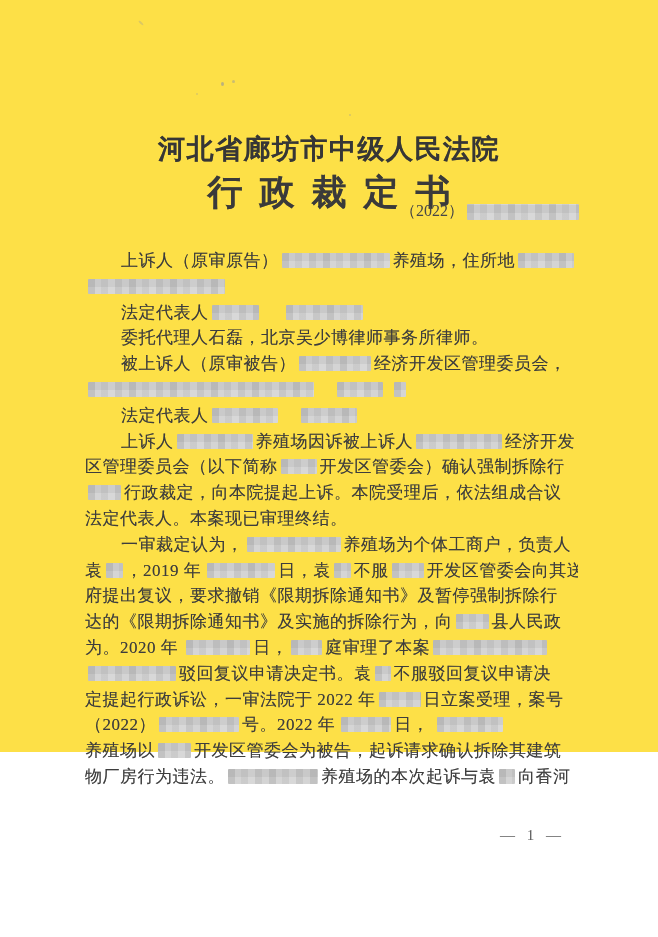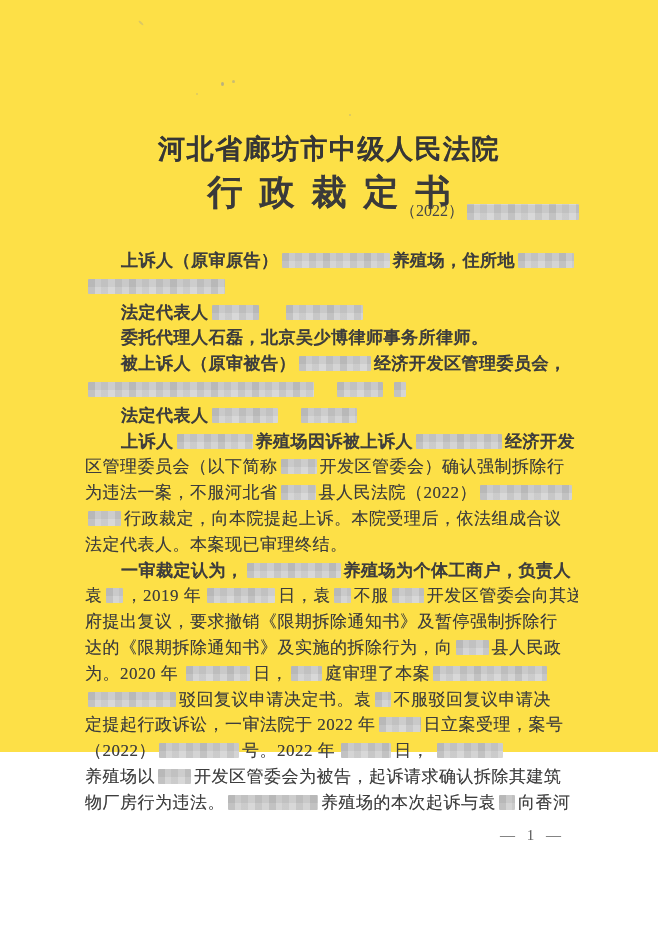--- a/index.html
+++ b/index.html
@@ -38,21 +38,21 @@
     position:absolute;left:85px;top:248px;width:493px;
     overflow:hidden;
   }
   .line{
     height:25.8px;line-height:25.8px;
     white-space:nowrap;
     font-size:17px;color:#3d3d3d;
     letter-spacing:0.5px;
     text-shadow:0 0 0.4px rgba(61,61,61,.5);
   }
-  .line.indent{padding-left:36px;font-weight:bold;}
+  .line.indent{padding-left:36px;}
   .redact{
     display:inline-block;
     height:15px;
     vertical-align:-2px;
     margin:0 3px;
     border-radius:1px;
     background:
       repeating-linear-gradient(90deg,
         rgba(0,0,0,0.10) 0 7px, rgba(0,0,0,0.015) 7px 13px,
         rgba(0,0,0,0.06) 13px 20px, rgba(0,0,0,0.00) 20px 27px,
@@ -90,21 +90,20 @@
   <div class="body" id="body-lines">
       <div class="line indent"><span>上诉人（原审原告）</span><span class="redact" style="width: 108px;"></span><span>养殖场，住所地</span><span class="redact" style="width: 56px;"></span></div>
       <div class="line"><span class="redact" style="width: 137px;"></span></div>
       <div class="line indent"><span>法定代表人</span><span class="redact" style="width: 47px;"></span><span class="redact" style="width: 77px; margin-left: 24px;"></span></div>
       <div class="line indent"><span>委托代理人石磊，北京吴少博律师事务所律师。</span></div>
       <div class="line indent"><span>被上诉人（原审被告）</span><span class="redact" style="width: 72px;"></span><span>经济开发区管理委员会，</span></div>
       <div class="line"><span class="redact" style="width: 226px;"></span><span class="redact" style="width: 46px; margin-left: 20px;"></span><span class="redact" style="width: 12px; margin-left: 8px;"></span></div>
       <div class="line indent"><span>法定代表人</span><span class="redact" style="width: 66px;"></span><span class="redact" style="width: 56px; margin-left: 20px;"></span></div>
       <div class="line indent"><span>上诉人</span><span class="redact" style="width: 76px;"></span><span>养殖场因诉被上诉人</span><span class="redact" style="width: 86px;"></span><span>经济开发</span></div>
       <div class="line"><span>区管理委员会（以下简称</span><span class="redact" style="width: 36px;"></span><span>开发区管委会）确认强制拆除行</span></div>
-      <div class="line"><span>为违法一案，不服河北省</span><span class="redact" style="width: 35px;"></span><span>县人民法院（2022）</span><span class="redact" style="width: 92px;"></span></div>
       <div class="line"><span class="redact" style="width: 33px;"></span><span>行政裁定，向本院提起上诉。本院受理后，依法组成合议</span></div>
       <div class="line"><span>法定代表人。本案现已审理终结。</span></div>
       <div class="line indent"><span>一审裁定认为，</span><span class="redact" style="width: 94px;"></span><span>养殖场为个体工商户，负责人</span></div>
       <div class="line"><span>袁</span><span class="redact" style="width: 17px;"></span><span>，2019 年</span><span class="redact" style="width: 68px; margin-left: 6px;"></span><span>日，袁</span><span class="redact" style="width: 17px;"></span><span>不服</span><span class="redact" style="width: 32px;"></span><span>开发区管委会向其送</span></div>
       <div class="line"><span>府提出复议，要求撤销《限期拆除通知书》及暂停强制拆除行</span></div>
       <div class="line"><span>达的《限期拆除通知书》及实施的拆除行为，向</span><span class="redact" style="width: 33px;"></span><span>县人民政</span></div>
       <div class="line"><span>为。2020 年</span><span class="redact" style="width: 64px; margin-left: 8px;"></span><span>日，</span><span class="redact" style="width: 31px;"></span><span>庭审理了本案</span><span class="redact" style="width: 114px;"></span></div>
       <div class="line"><span class="redact" style="width: 88px;"></span><span>驳回复议申请决定书。袁</span><span class="redact" style="width: 16px;"></span><span>不服驳回复议申请决</span></div>
       <div class="line"><span>定提起行政诉讼，一审法院于 2022 年</span><span class="redact" style="width: 42px;"></span><span>日立案受理，案号</span></div>
       <div class="line"><span>（2022）</span><span class="redact" style="width: 80px;"></span><span>号。2022 年</span><span class="redact" style="width: 50px; margin-left: 6px;"></span><span>日，</span><span class="redact" style="width: 66px; margin-left: 8px;"></span></div>

